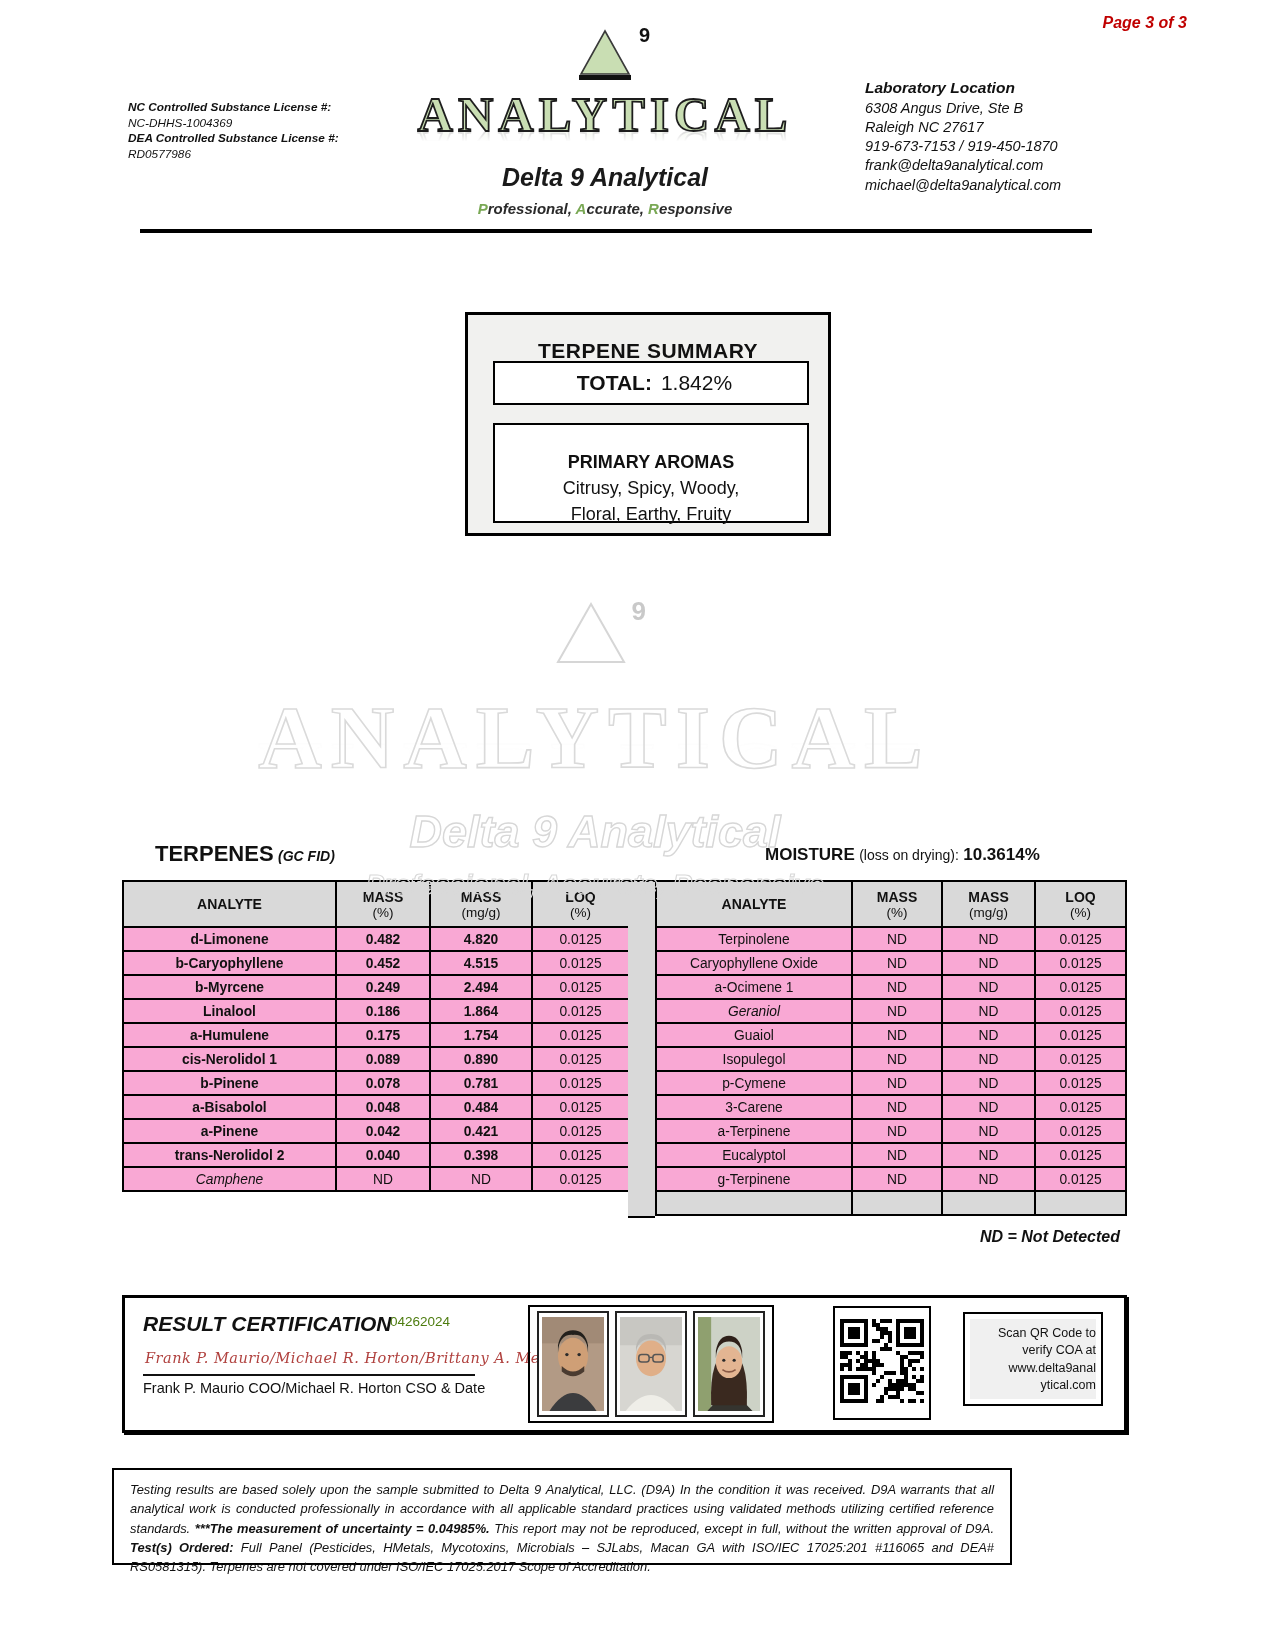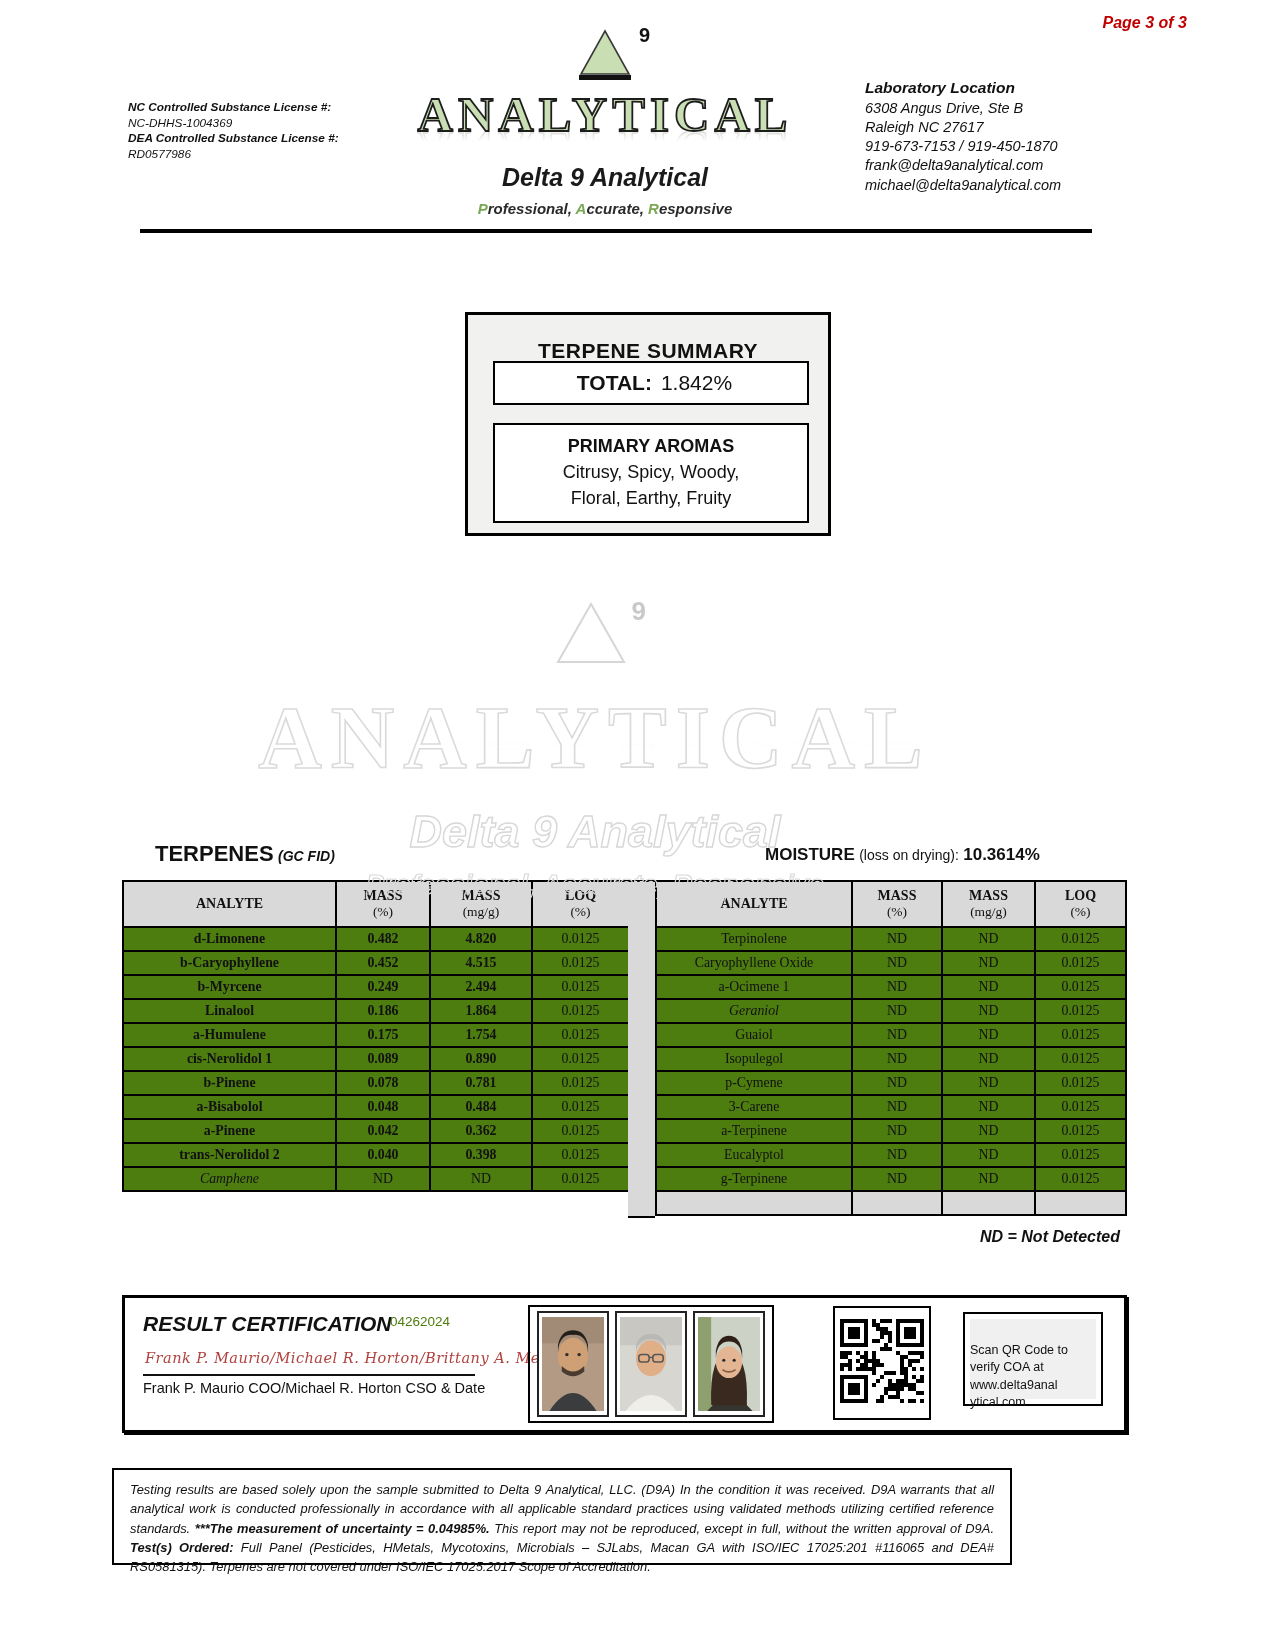--- a/index.html
+++ b/index.html
@@ -20,41 +20,41 @@
   .tagline .tg { color:#79a854; }
   .lab-loc { position:absolute; left:865px; top:78px; width:300px; font-size:14.5px; font-style:italic; line-height:1.33; }
   .lab-loc .t { font-weight:bold; font-size:15.5px; }
   .header-rule { position:absolute; left:140px; top:229px; width:952px; height:4px; background:#000; }
 
   
   .summary { position:absolute; left:465px; top:312px; width:366px; height:224px; border:3px solid #000; background:#f1f1ef; }
   .summary .s-title { text-align:center; font-weight:bold; font-size:21px; margin-top:24px; letter-spacing:0.5px; }
   .s-total { position:absolute; left:25px; top:46px; width:316px; height:44px; background:#fff; border:2.5px solid #000; display:flex; align-items:center; justify-content:center; font-size:21px; }
   .s-total .lbl { font-weight:bold; margin-right:9px;margin-left:7px; }
-  .s-aromas { position:absolute; left:25px; top:108px; width:316px; height:100px; background:#fff; border:2.5px solid #000; text-align:center; padding-top:8px; font-size:18px; line-height:1.45; }
+  .s-aromas { position:absolute; left:25px; top:108px; width:316px; height:100px; background:#fff; border:2.5px solid #000; text-align:center; padding-top:24px; font-size:18px; line-height:1.45; }
   .s-aromas .a-t { font-weight:bold; }
 
   
   .wm { position:absolute; left:0; top:600px; width:1190px; text-align:center; pointer-events:none; z-index:3; }
   .wm-tri { margin-left:-8px; }
   .wm-word { font-family:"Liberation Serif", serif; font-weight:bold; font-size:88px; letter-spacing:9px; color:transparent; -webkit-text-stroke:1.6px #dadada; line-height:1; margin-top:18px;
     -webkit-box-reflect: below -52px linear-gradient(transparent 72%, rgba(0,0,0,0.12)); }
   .wm-co { font-weight:bold; font-style:italic; font-size:45px; color:transparent; -webkit-text-stroke:1.4px #d7d7d7; margin-top:24px; }
   .wm-tag { font-weight:bold; font-style:italic; font-size:27px; color:transparent; -webkit-text-stroke:1.2px #d9d9d9; margin-top:12px; }
 
   
   .sec-terp { position:absolute; left:155px; top:841px; z-index:2; }
   .sec-terp .big { font-weight:bold; font-size:22px; }
   .sec-terp .met { font-style:italic; font-size:14px; font-weight:bold; }
   .sec-moist { position:absolute; left:765px; top:845px; z-index:2; }
   .sec-moist .b { font-weight:bold; font-size:17px; }
   .sec-moist .n { font-size:14px; }
 
   
-  .tbl { position:absolute; border-collapse:collapse; table-layout:fixed; z-index:1; background:#4d7c0f;font-family:Liberation Serif, serif; }
+  .tbl { position:absolute; border-collapse:collapse; table-layout:fixed; z-index:1; background:#f9a8d4; }
   .tbl th, .tbl td { border:2px solid #000; text-align:center; vertical-align:middle; overflow:hidden; white-space:nowrap; }
   .tbl th { background:#d9d9d9; height:46px; font-size:14px; }
   .tbl th .h2 { font-weight:normal; font-size:13.5px; }
   .tbl td { height:24px; font-size:13.8px; padding:0 2px; }
   .tbl td.b { font-weight:bold; }
   .tbl td.i { font-style:italic; }
   .tbl tr.filler td { background:#d9d9d9; }
   .tbl-spacer { position:absolute; left:628px; top:880px; width:27px; height:338px; background:#d9d9d9; border-top:2px solid #000; border-bottom:2px solid #000; z-index:1; }
   .nd-note { position:absolute; right:155px; top:1228px; font-weight:bold; font-style:italic; font-size:16px; z-index:2; }
 
@@ -63,21 +63,21 @@
   .cert-title { position:absolute; left:18px; top:14px; font-weight:bold; font-style:italic; font-size:21px; }
   .cert-date { position:absolute; left:265px; top:16px; color:#4d7c0f; font-size:13.5px; }
   .cert-sig { position:absolute; left:20px; top:52px; width:330px; font-family:"DejaVu Serif", serif; font-style:italic; font-size:14.5px; color:#b0413e; letter-spacing:0.5px; white-space:nowrap; }
   .cert-sigline { position:absolute; left:18px; top:76px; width:332px; border-bottom:2px solid #111; }
   .cert-name { position:absolute; left:18px; top:82px; font-size:14.5px; }
   .photos { position:absolute; left:403px; top:7px; width:246px; height:118px; border:2px solid #000; display:flex; align-items:center; justify-content:center; gap:6px; }
   .photo-frame { width:72px; height:106px; border:2px solid #222; background:#fff; padding:3px; }
   .photo-frame svg { width:100%; height:100%; display:block; }
   .qr-box { position:absolute; left:708px; top:8px; width:98px; height:114px; border:2px solid #000; display:flex; align-items:center; justify-content:center; }
   .scan-box { position:absolute; left:838px; top:14px; width:140px; height:94px; border:2px solid #000; padding:5px; }
-  .scan-inner { background:#f0f0f0; width:100%; height:100%; text-align:left; font-size:12.5px; line-height:1.38; padding-top:23px; }
+  .scan-inner { background:#f0f0f0; width:100%; height:100%; text-align:right; font-size:12.5px; line-height:1.38; padding-top:6px; }
 
   
   .foot { position:absolute; left:112px; top:1468px; width:900px; height:97px; border:2.5px solid #000; padding:10px 16px; font-style:italic; font-size:12.9px; line-height:1.5; text-align:justify; z-index:2; }
   .foot .bseg { font-weight:bold; }
 </style>
 </head>
 <body>
 
 <div class="page">
 
@@ -218,21 +218,21 @@
         </tr>
         <tr>
           <td class="b ">a-Bisabolol</td>
           <td class="b">0.048</td>
           <td class="b">0.484</td>
           <td>0.0125</td>
         </tr>
         <tr>
           <td class="b ">a-Pinene</td>
           <td class="b">0.042</td>
-          <td class="b">0.362</td>
+          <td class="b">0.421</td>
           <td>0.0125</td>
         </tr>
         <tr>
           <td class="b ">trans-Nerolidol 2</td>
           <td class="b">0.040</td>
           <td class="b">0.398</td>
           <td>0.0125</td>
         </tr>
         <tr>
           <td class="i">Camphene</td>

